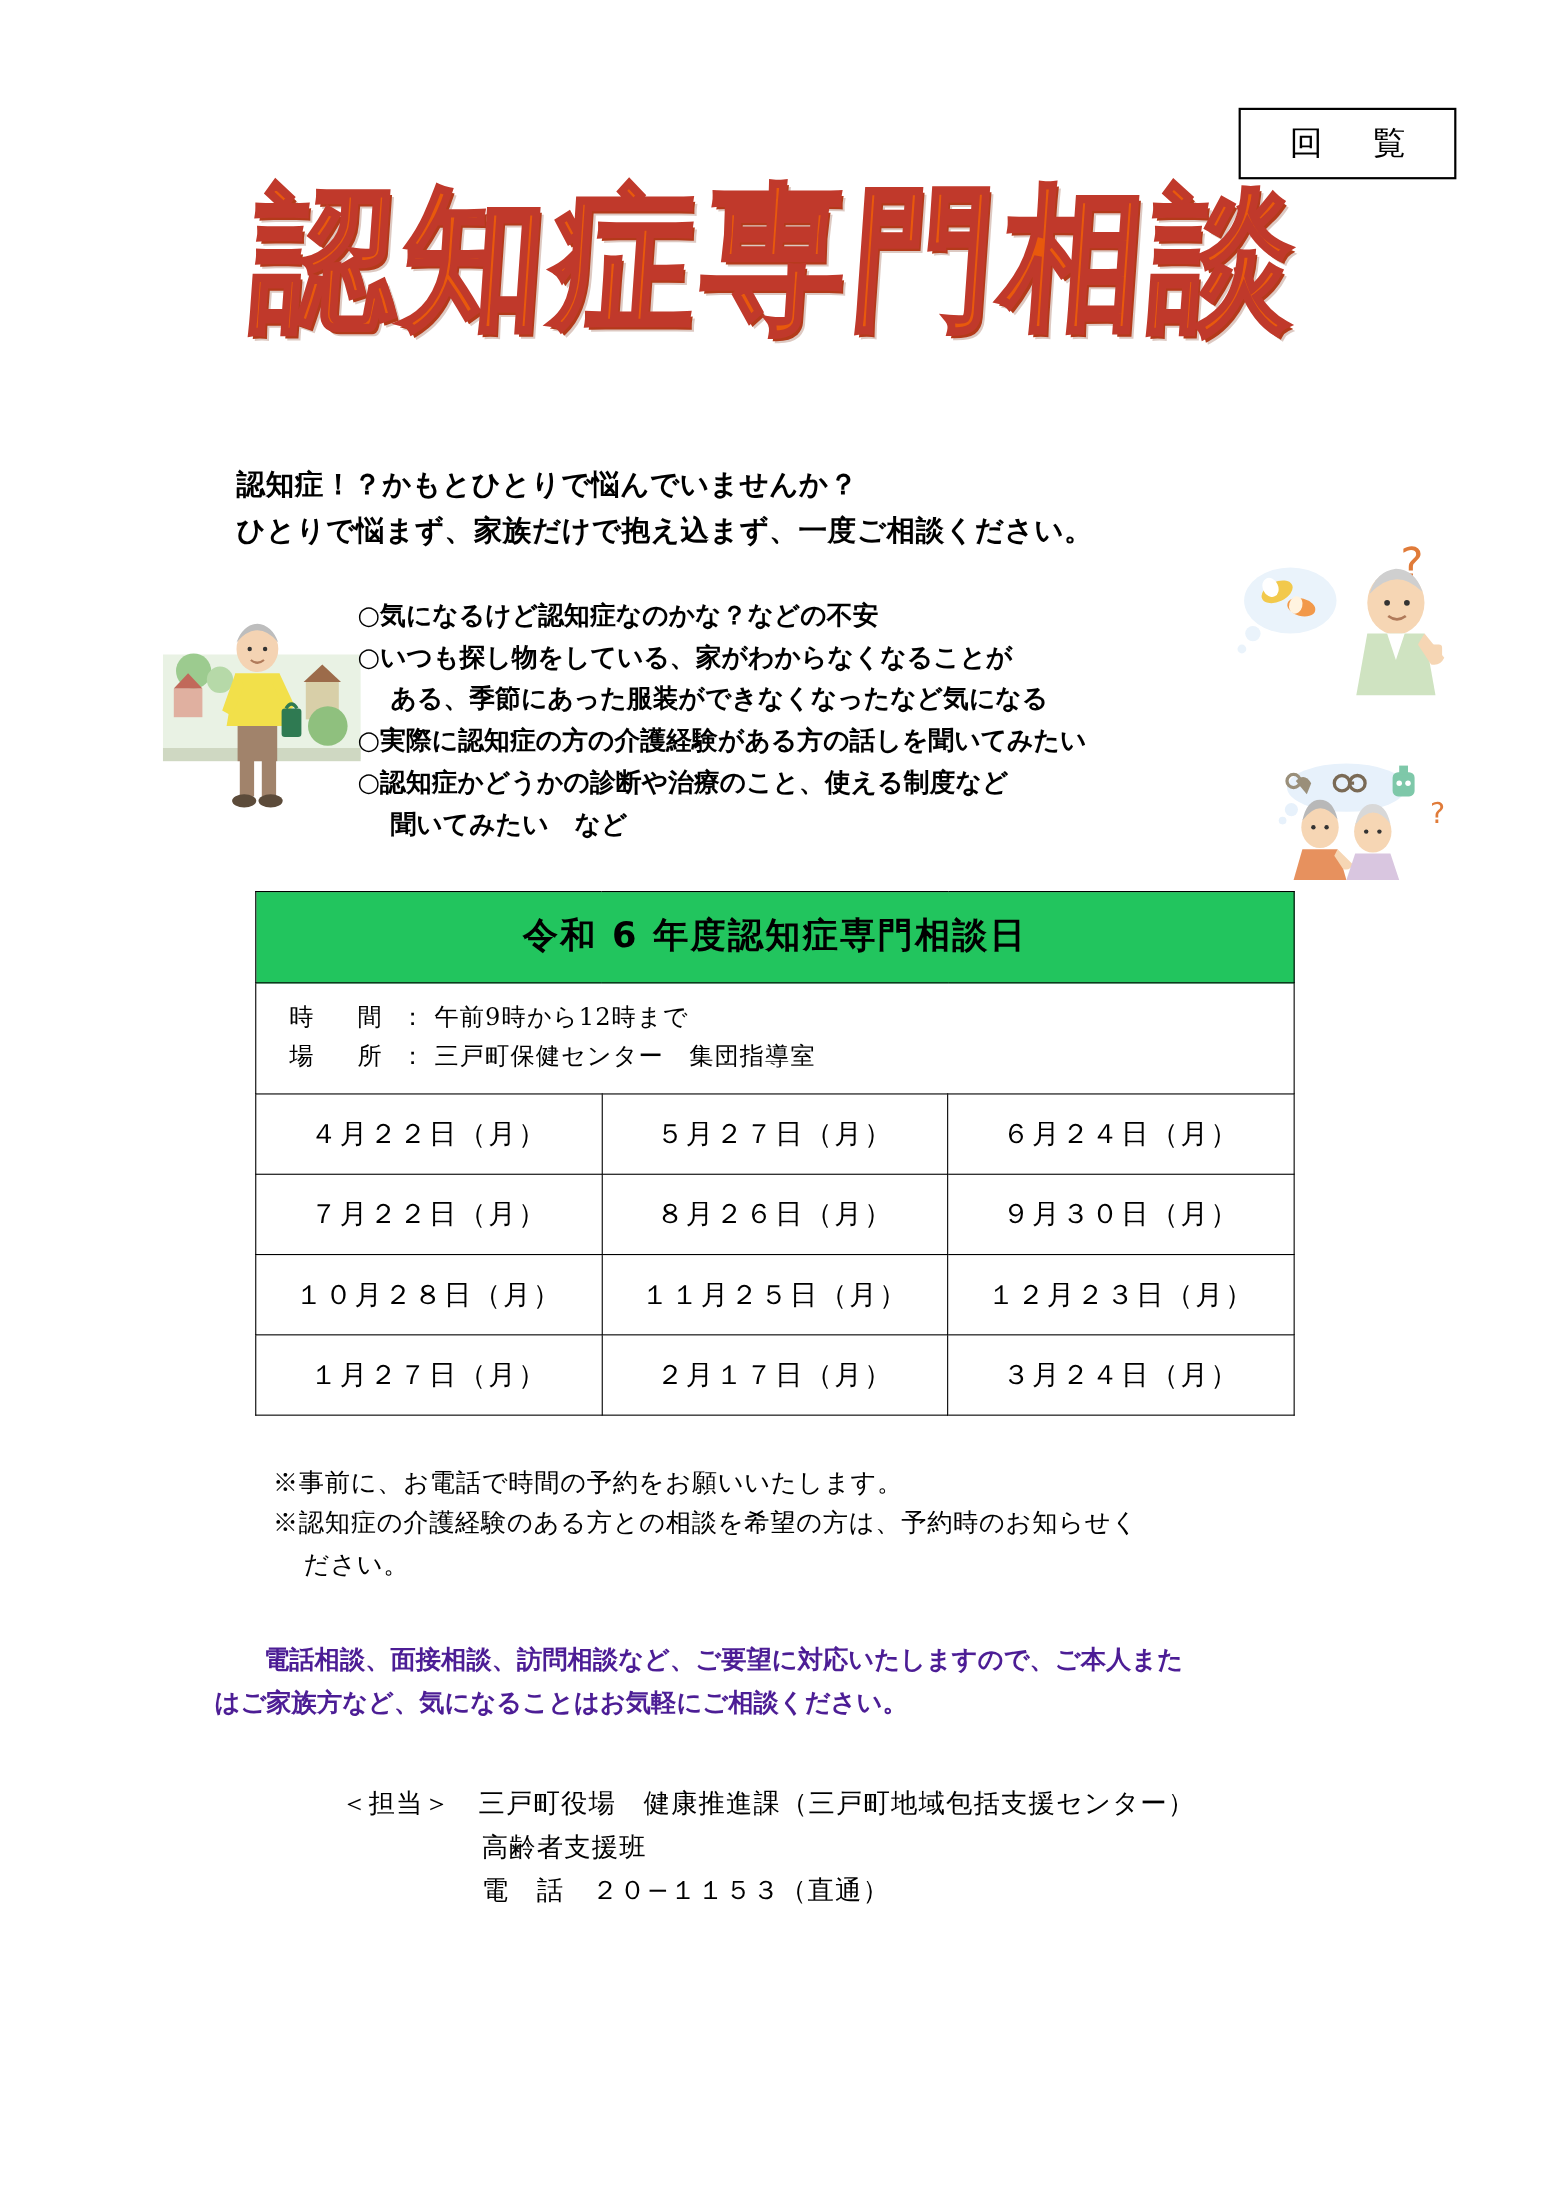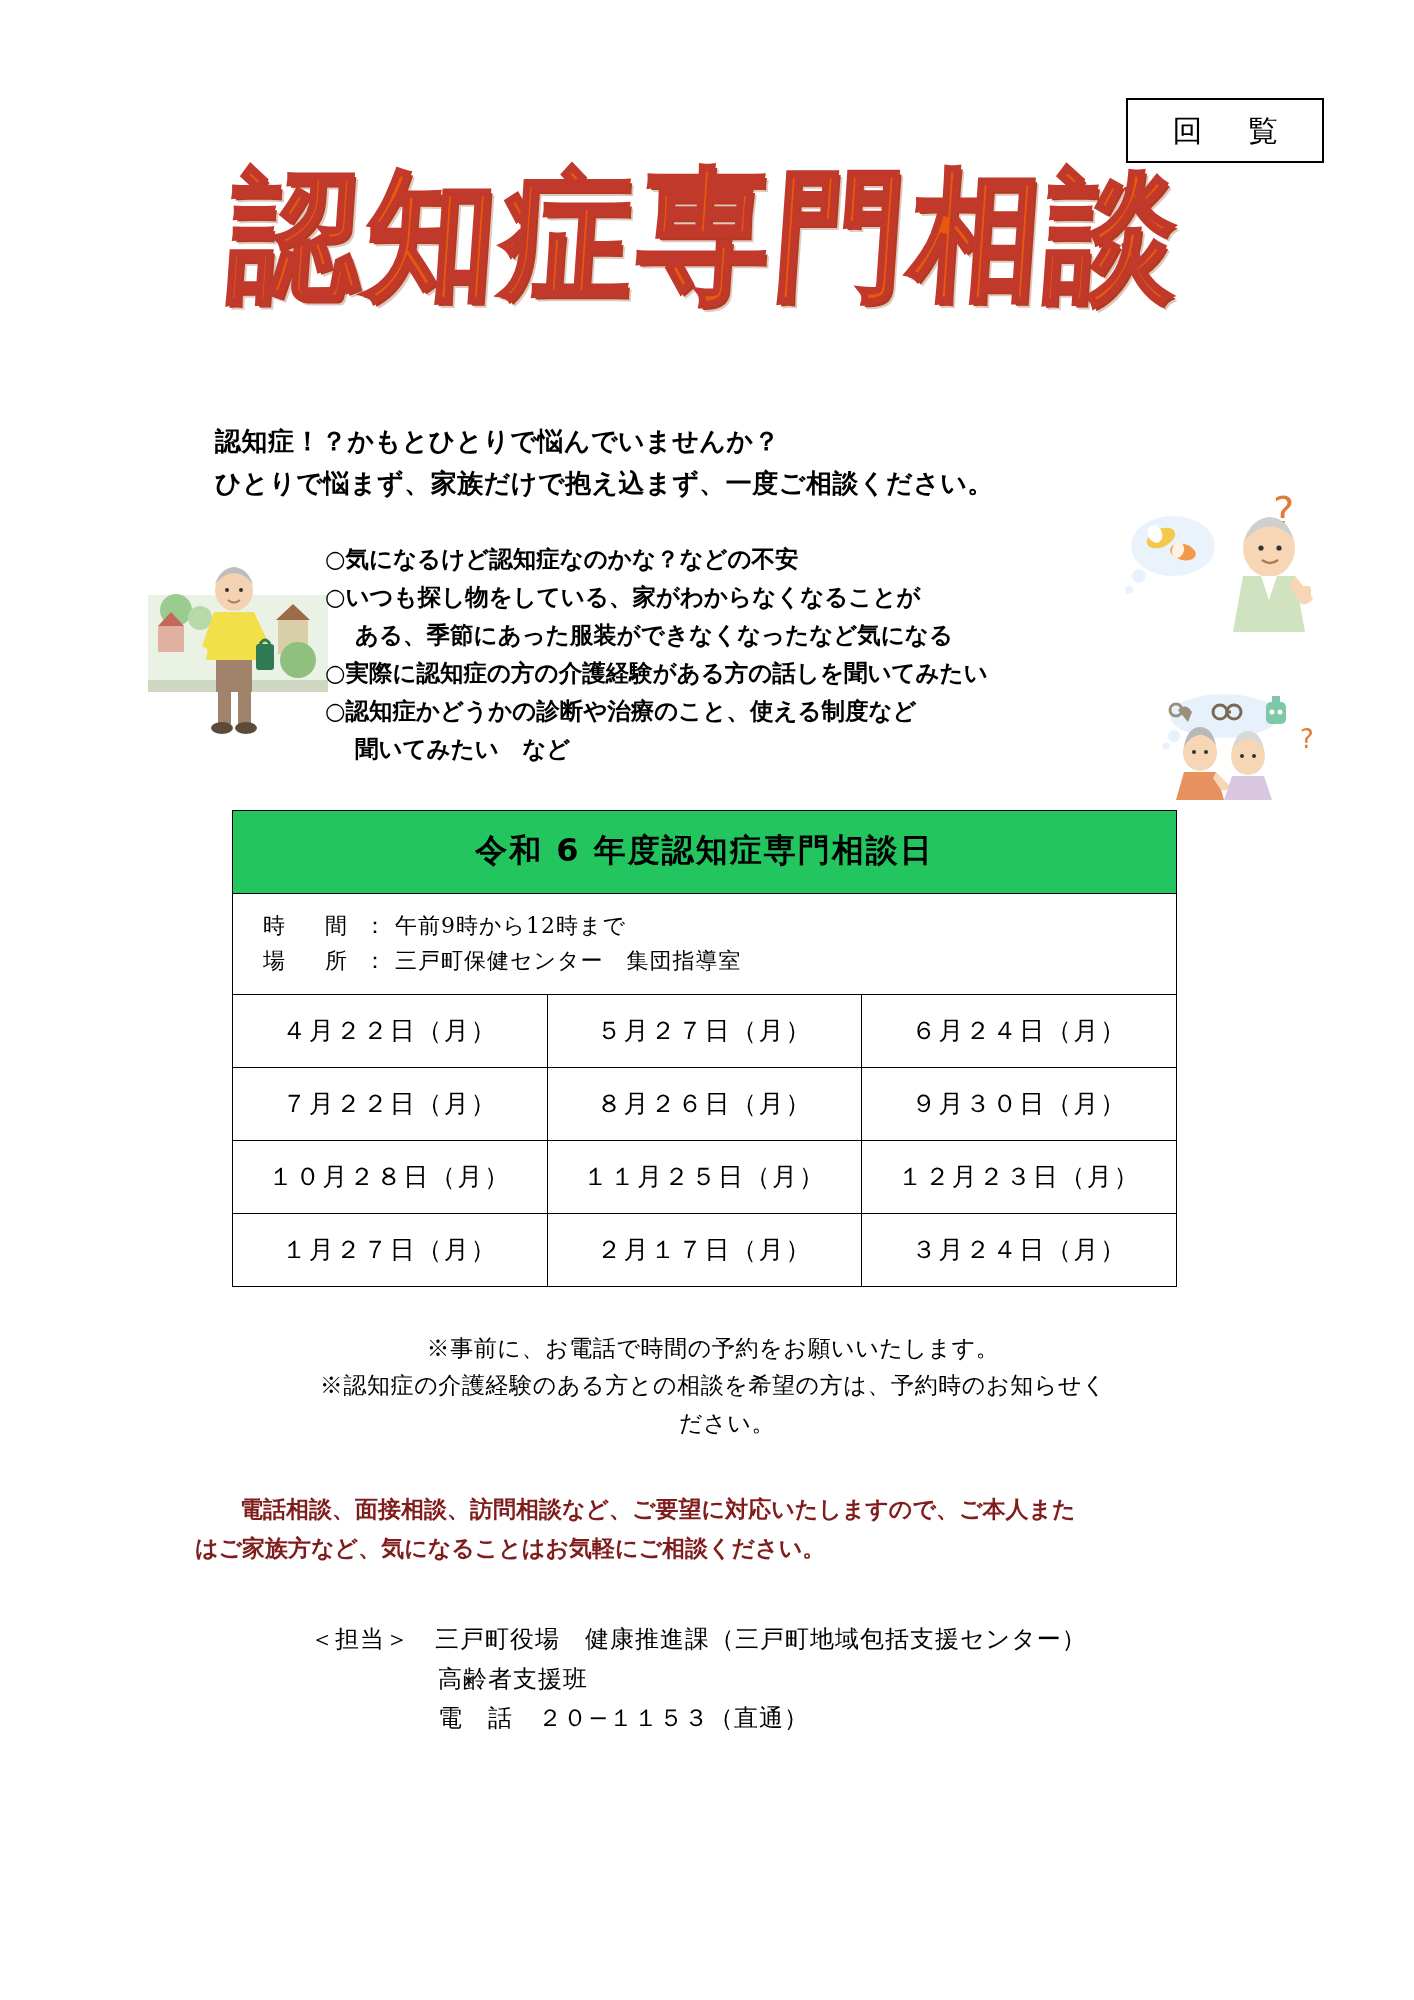--- a/index.html
+++ b/index.html
@@ -129,31 +129,30 @@
   
   .notes {
     position: absolute;
     top: 1330px;
     left: 248px;
     width: 930px;
     font-family: "DejaVu Serif", serif;
     font-size: 23px;
     line-height: 1.62;
     letter-spacing: 0.6px;
-    text-align: center;
   }
   .notes .hang { padding-left: 28px; }
 
   
   .blue {
     position: absolute;
     top: 1490px;
     left: 195px;
     width: 1025px;
-    color: #7f1d1d;
+    color: #4c1d95;
     font-family: "DejaVu Sans", sans-serif;
     font-weight: bold;
     font-size: 23px;
     line-height: 1.7;
   }
   .blue .l1 { padding-left: 45px; }
 
   
   .contact {
     position: absolute;

